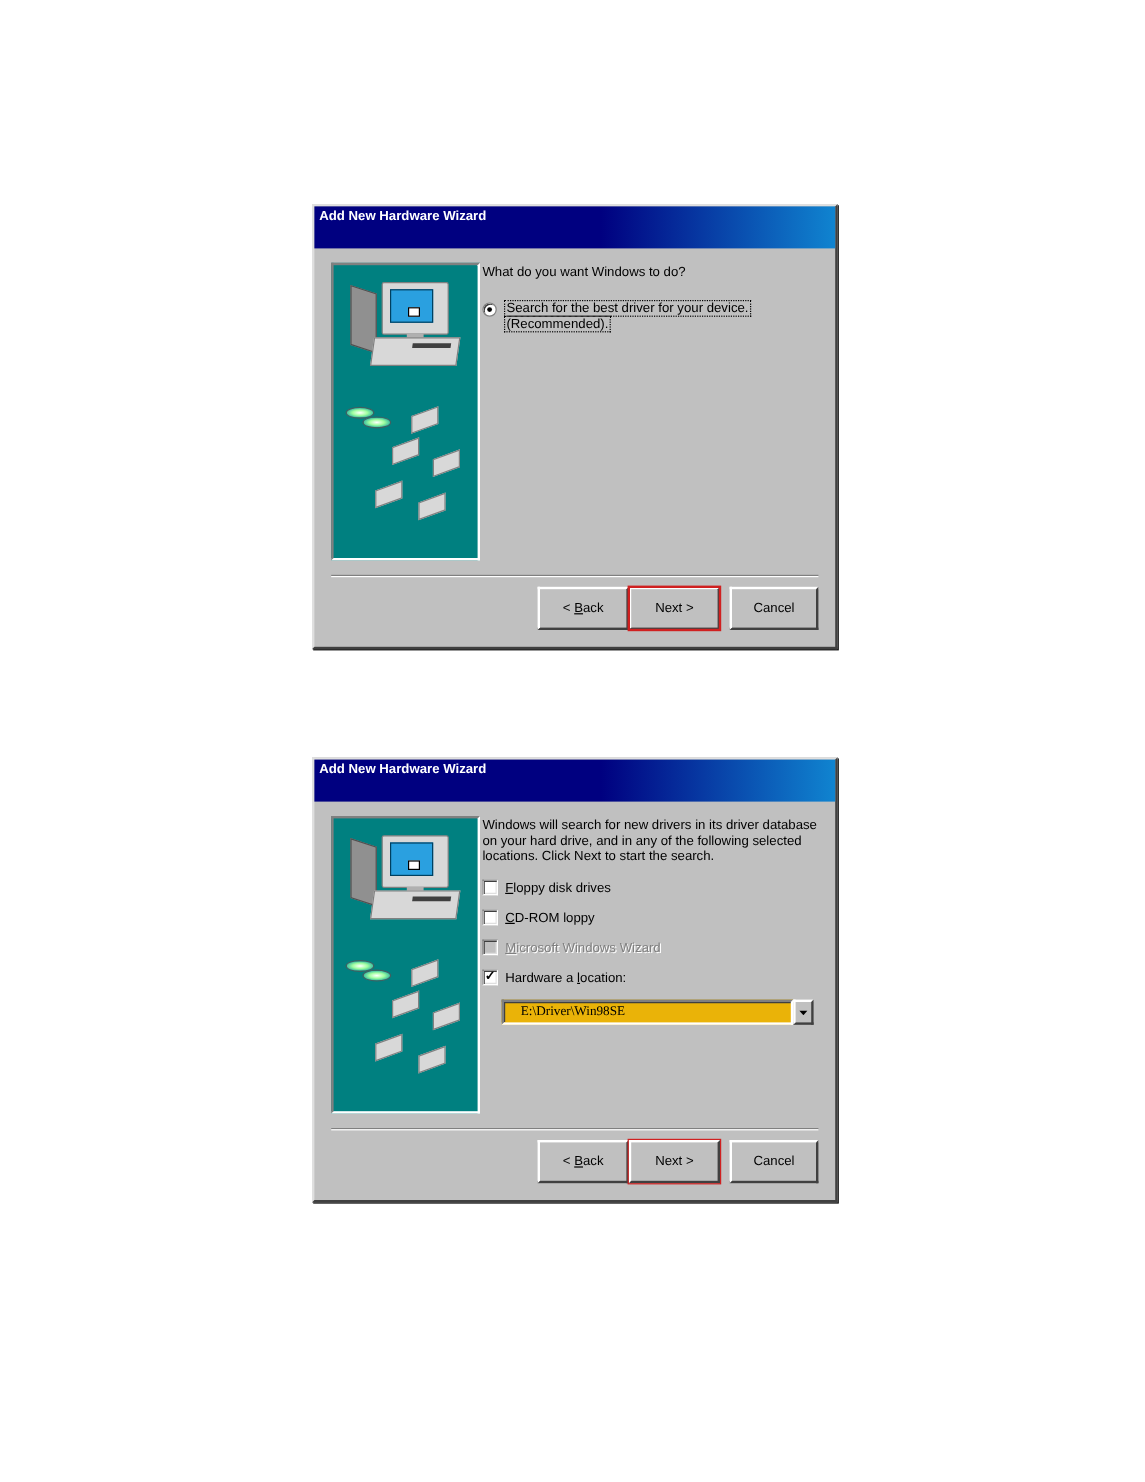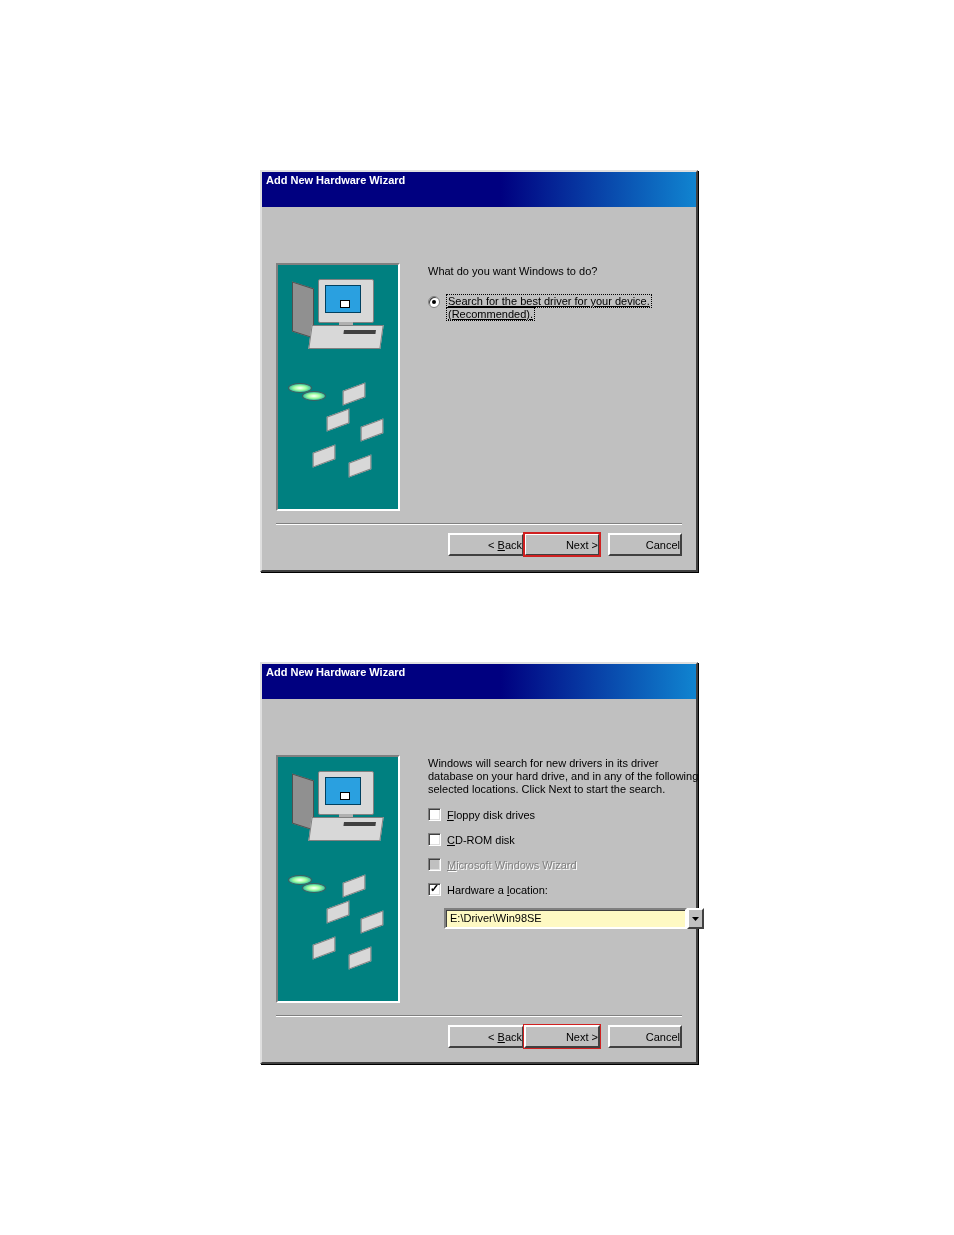--- a/index.html
+++ b/index.html
@@ -26,22 +26,21 @@
     height: 35px;
     background: linear-gradient(to right, #000080 0%, #000080 55%, #1084d0 100%);
     color: #fff;
     font-weight: bold;
     padding: 2px 4px 0 4px;
     font-size: 11px;
   }
   .dlg-body {
     padding: 12px 14px 10px 14px;
     display: flex;
-    gap: 28px;
-    margin-top: 44px;
+    gap: 2px;
   }
   .side-graphic {
     width: 124px;
     height: 248px;
     background: #008080;
     border: 2px solid;
     border-color: #808080 #fff #fff #808080;
     position: relative;
     overflow: hidden;
     flex: 0 0 auto;
@@ -54,21 +53,20 @@
     margin-bottom: 18px;
   }
   .radio-row {
     display: flex;
     align-items: flex-start;
     gap: 6px;
     margin-bottom: 14px;
   }
   .radio-row .rlabel {
     line-height: 13px;
-    text-decoration: underline;
   }
   .focus-dotted {
     border: 1px dotted #000;
     padding: 0 1px;
     line-height: 13px;
   }
   .radio {
     width: 12px; height: 12px;
     border-radius: 50%;
     background: #fff;
@@ -114,55 +112,55 @@
     text-shadow: 1px 1px 0 #fff;
   }
   .combo {
     display: flex;
     margin: 4px 0 8px 16px;
     width: 260px;
     height: 21px;
   }
   .combo-input {
     flex: 1;
-    background: #fef9c3;
+    background: #eab308;
     border: 2px solid;
     border-color: #808080 #fff #fff #808080;
     box-shadow: inset 1px 1px 0 #404040;
-    padding: 2px 4px 0 4px;
-    font-family: Liberation Sans, sans-serif;
+    padding: 2px 4px 0 14px;
+    font-family: Liberation Serif, serif;
     font-size: 11px;
   }
   .combo-btn {
     width: 17px;
     background: #c0c0c0;
     border: 2px solid;
     border-color: #fff #404040 #404040 #fff;
     display: flex;
     align-items: center;
     justify-content: center;
   }
   .combo-btn svg { width: 7px; height: 4px; }
   .browse-row {
     display: flex;
     justify-content: flex-end;
     margin-right: 2px;
   }
   .btn {
-    height: 23px;
+    height: 36px;
     min-width: 74px;
     background: #c0c0c0;
     border: 2px solid;
     border-color: #fff #404040 #404040 #fff;
     font-family: inherit;
     font-size: 11px;
-    padding: 0 0;
+    padding: 0 12px;
     display: inline-flex;
     align-items: center;
-    justify-content: flex-end;
+    justify-content: center;
     cursor: default;
   }
   .btn .inner-focus {
     border: 1px dotted #000;
     padding: 0 4px;
   }
   .divider {
     height: 2px;
     margin: 2px 14px 0 14px;
     border-top: 1px solid #808080;
@@ -340,21 +338,21 @@
       <div class="content">
         <div class="prompt" style="margin-bottom:12px; line-height:13px">Windows will search for new drivers in its driver database on your hard drive, and in any of the following selected locations. Click Next to start the search.</div>
 
         <div class="check-row">
           <div class="checkbox"></div>
           <span><u>F</u><span>loppy disk drives</span></span>
         </div>
 
         <div class="check-row">
           <div class="checkbox"></div>
-          <span><u>C</u><span>D-ROM disk</span></span>
+          <span><u>C</u><span>D-ROM loppy</span></span>
         </div>
 
         <div class="check-row">
           <div class="checkbox disabled"></div>
           <span class="disabled-text"><u>M</u><span>icrosoft Windows Wizard</span></span>
         </div>
 
         <div class="check-row">
           <div class="checkbox checked"></div>
           <span><span>Hardware a </span><u>l</u><span>ocation:</span></span>

